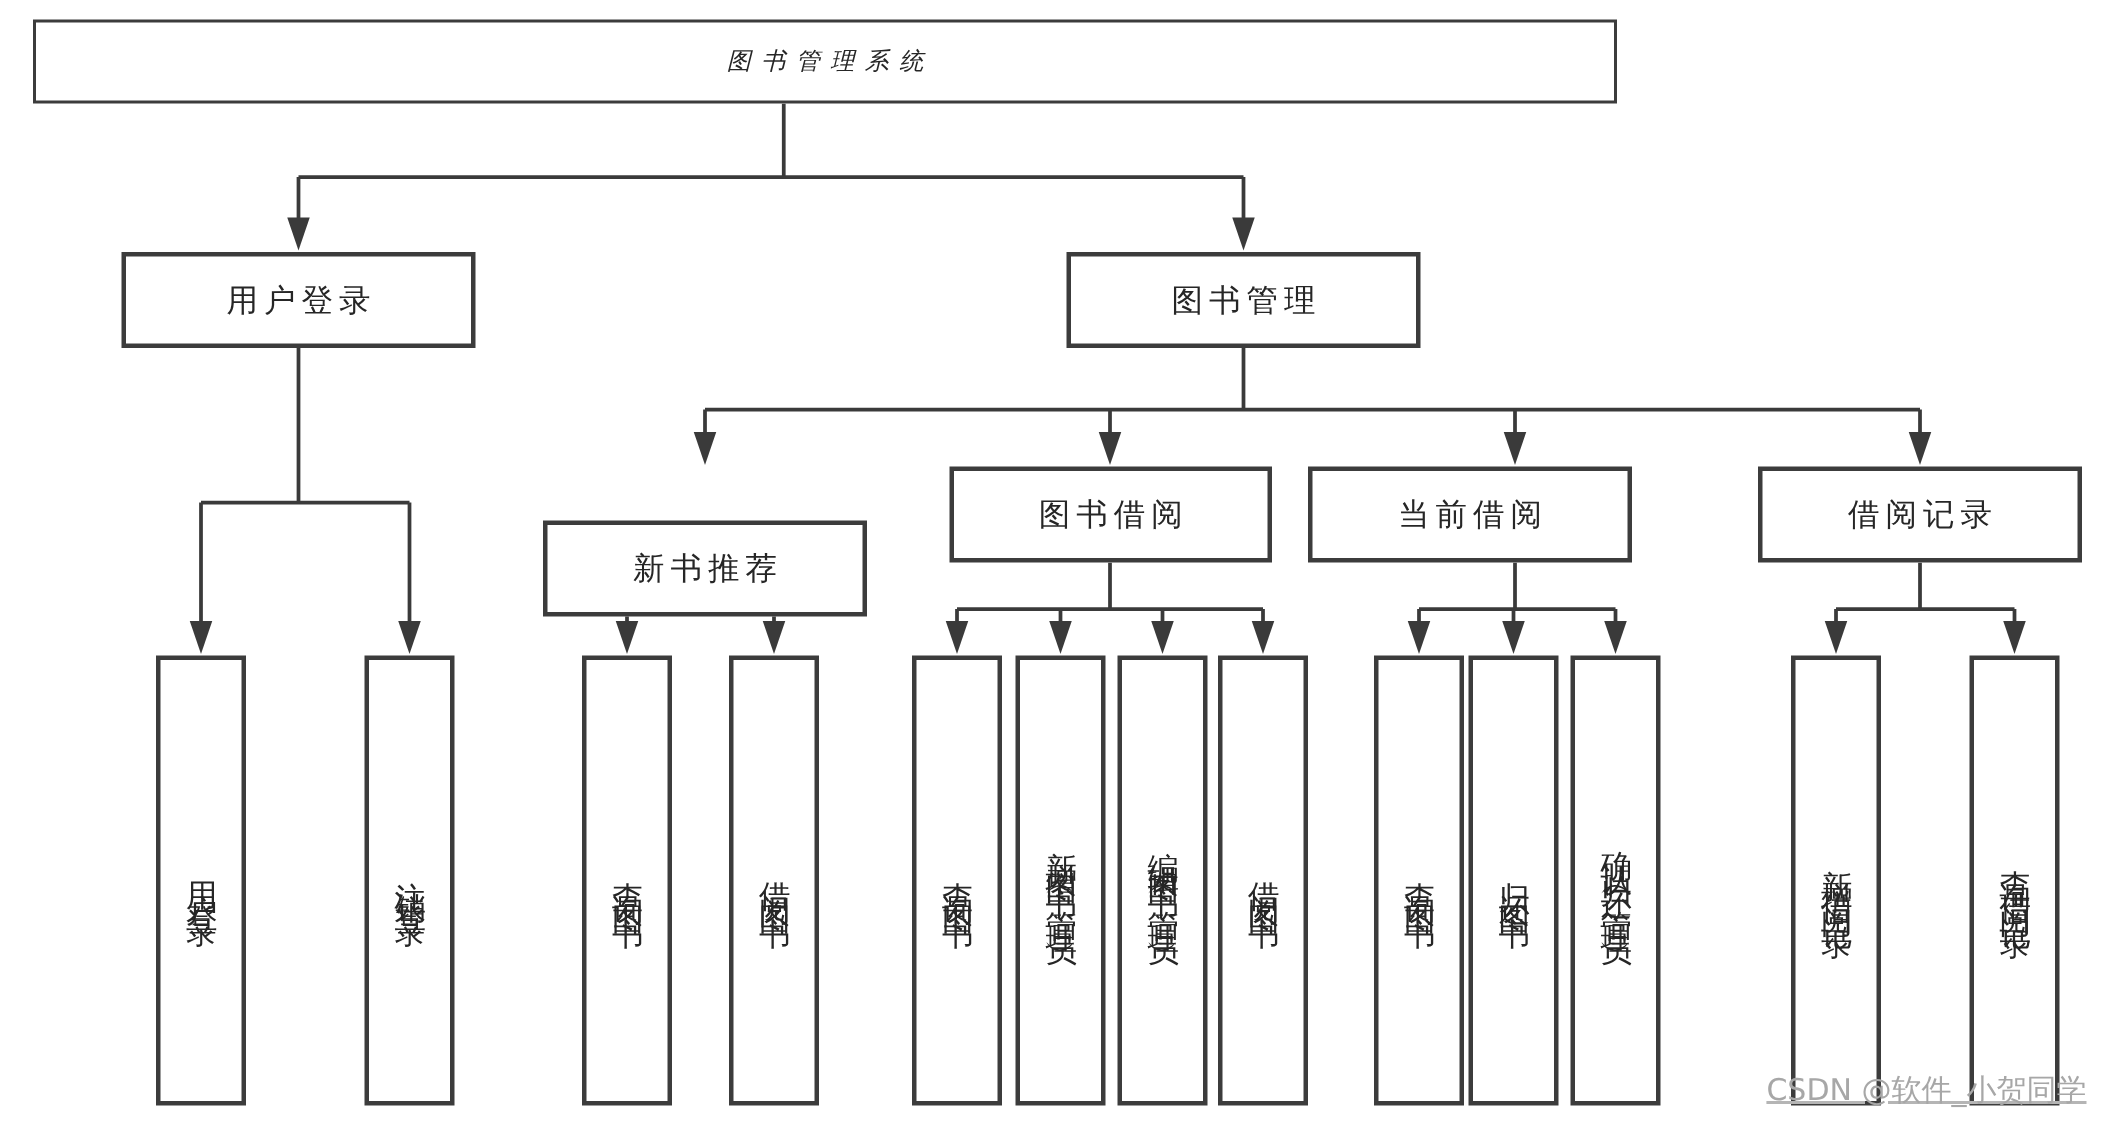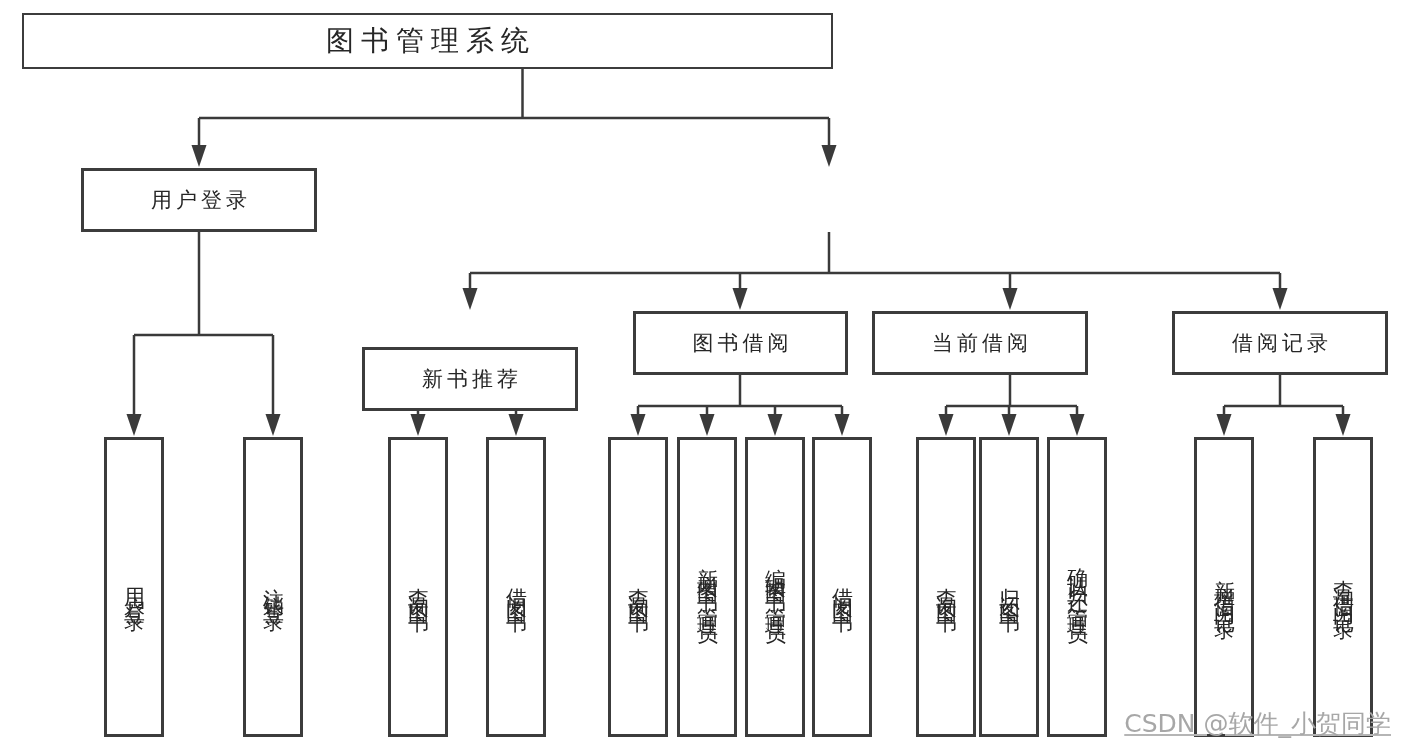--- a/index.html
+++ b/index.html
@@ -25,22 +25,22 @@
   }
   .h { font-size: 21px; letter-spacing: 4px; text-indent: 4px; white-space: nowrap; }
   .v {
     writing-mode: vertical-rl;
     text-orientation: mixed;
     font-size: 21px;
     letter-spacing: 8px;
     line-height: 1;
   }
   
-  #n-root   { left: 22px;  top: 13px;  width: 811px; height: 56px; border-width: 2px;
-              font-size: 28px; letter-spacing: 7px; text-indent: 7px; }
+  #n-root   { left: 22px;  top: 13px;  width: 1056px; height: 56px; border-width: 2px;
+              font-size: 16px; letter-spacing: 7px; text-indent: 7px; font-style: italic; }
   
   #n-l1-0   { left: 81px;  top: 168px; width: 236px; height: 64px; }
   #n-l1-1   { left: 711px; top: 168px; width: 236px; height: 64px; }
   
   #n-l2-0   { left: 362px;  top: 311px; width: 216px; height: 64px; margin-top: 36px; }
   #n-l2-1   { left: 633px;  top: 311px; width: 215px; height: 64px; }
   #n-l2-2   { left: 872px;  top: 311px; width: 216px; height: 64px; }
   #n-l2-3   { left: 1172px; top: 311px; width: 216px; height: 64px; }
   
   .leaf { top: 437px; width: 60px; height: 300px; }
@@ -54,21 +54,21 @@
   #n-leaf-bb3 { left: 812px; }
   #n-leaf-cb0 { left: 916px; }
   #n-leaf-cb1 { left: 979px; }
   #n-leaf-cb2 { left: 1047px; }
   #n-leaf-br0 { left: 1194px; }
   #n-leaf-br1 { left: 1313px; }
   .watermark {
     position: absolute;
     right: 14px;
     bottom: 7px;
-    font-size: 25px;
+    font-size: 20px;
     color: #a7a7a7;
     text-decoration: underline;
     text-decoration-color: #b5b5b5;
     z-index: 5;
     white-space: nowrap;
   }
 </style>
 </head>
 <body>
 
@@ -129,20 +129,21 @@
         <polygon points="1001.5,414 1016.5,414 1009,436"></polygon>
         <polygon points="1069.5,414 1084.5,414 1077,436"></polygon>
         <polygon points="1216.5,414 1231.5,414 1224,436"></polygon>
         <polygon points="1335.5,414 1350.5,414 1343,436"></polygon>
       </g>
     </svg>
 
   <div class="node h" id="n-root">图书管理系统</div>
 
   <div class="node h" id="n-l1-0">用户登录</div>
+  <div class="node h" id="n-l1-1">图书管理</div>
 
   <div class="node h" id="n-l2-0">新书推荐</div>
   <div class="node h" id="n-l2-1">图书借阅</div>
   <div class="node h" id="n-l2-2">当前借阅</div>
   <div class="node h" id="n-l2-3">借阅记录</div>
 
   <div class="node v leaf" id="n-leaf-ul0">用户登录</div>
   <div class="node v leaf" id="n-leaf-ul1">注销登录</div>
 
   <div class="node v leaf" id="n-leaf-nb0">查询图书</div>

